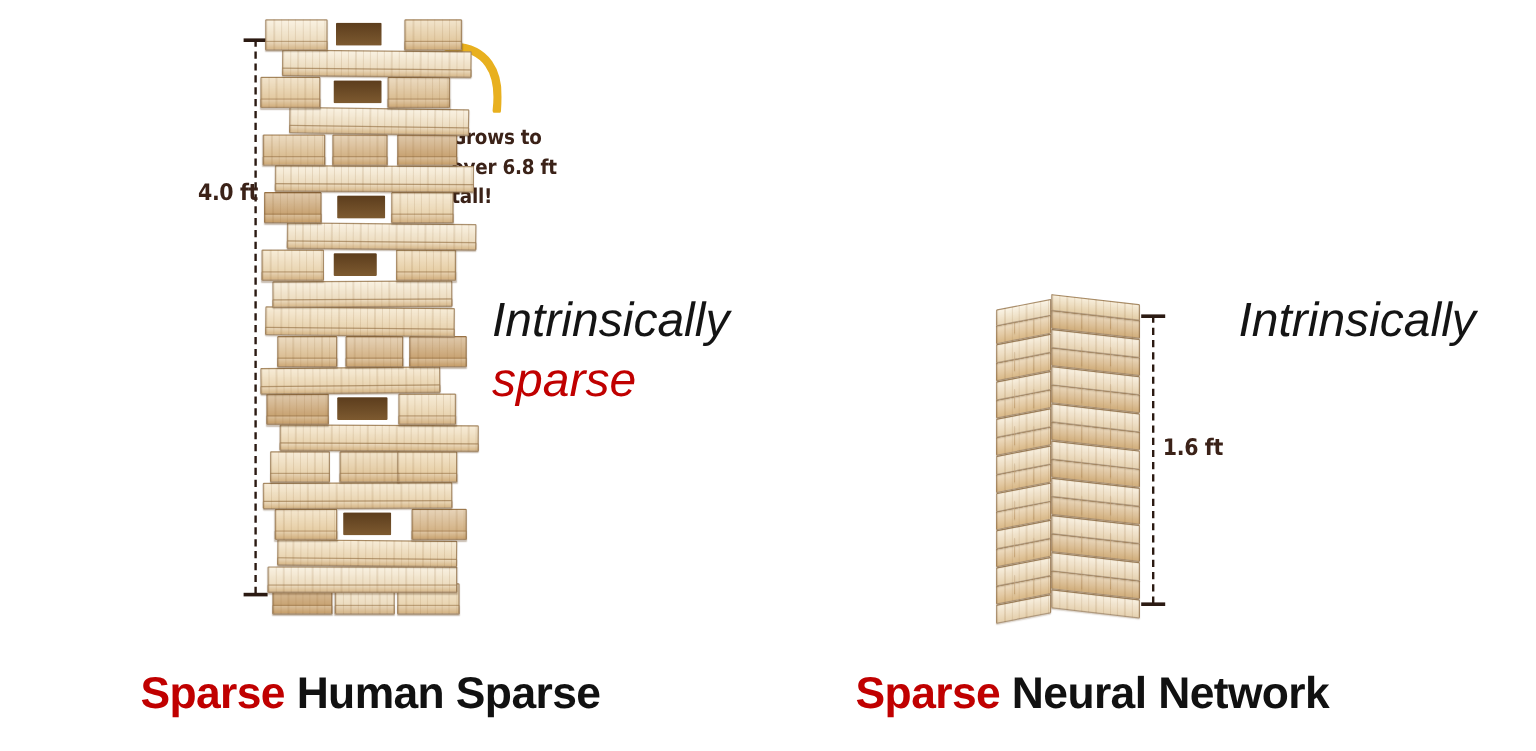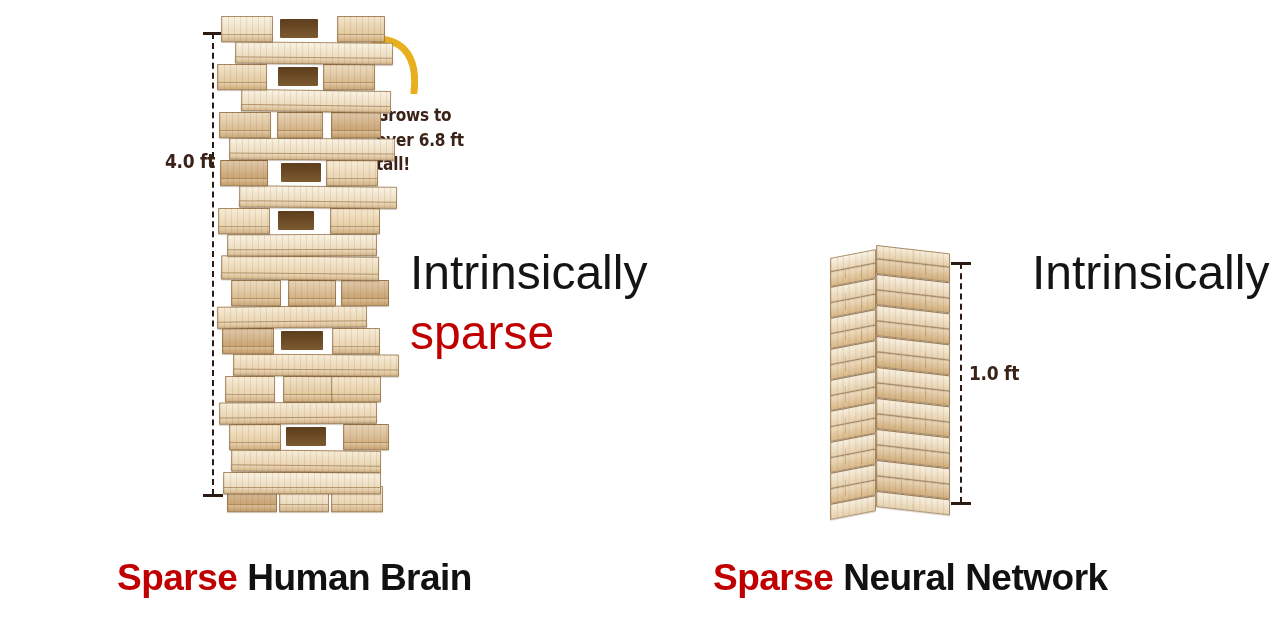--- a/index.html
+++ b/index.html
@@ -34,21 +34,22 @@
     color:#3b2218;
     font-size:17px;
     line-height:1.45;
     letter-spacing:-0.2px;
     white-space:pre-line;
   }
 
   
   .callout{
     position:absolute;
-    font-size:48px;
+    font-style:italic;
+    font-size:40px;
     line-height:1.24;
     white-space:nowrap;
   }
   .callout .l1{color:#141414;display:block;}
   .callout .l2{display:block;}
 
   
   .caption{
     position:absolute;
     font-weight:bold;
@@ -188,21 +189,21 @@
   <div class="annot" style="left:376px;top:103px;">Grows to
 over 6.8 ft
 tall!</div>
 
   <div class="callout" style="left:410px;top:243px;">
     <span class="l1">Intrinsically</span>
     <span class="l2" style="color:#c00000;">sparse</span>
   </div>
 
   <div class="caption" style="left:117px;top:557px;">
-    <span class="hi">Sparse</span><span class="rest"> Human Brain</span>
+    <span class="hi">Sparse</span><span class="rest"> Human Sparse</span>
   </div>
 
   <div class="tower" id="denseTower" style="left:830px;top:258px;width:125px;height:252px;">
       <div class="blk" style="left: 0px; top: 4px; width: 46px; height: 15.5px; z-index: 50; transform: skewY(-11deg); transform-origin: right bottom; background-color: rgb(227, 197, 150);"></div>
       <div class="blk" style="left: 15.3333px; top: 4px; width: 1px; height: 15.5px; z-index: 51; background-color: rgb(185, 143, 87); border: 0px; opacity: 0.55; transform: skewY(-11deg); transform-origin: right bottom;"></div>
       <div class="blk" style="left: 30.6667px; top: 4px; width: 1px; height: 15.5px; z-index: 51; background-color: rgb(185, 143, 87); border: 0px; opacity: 0.55; transform: skewY(-11deg); transform-origin: right bottom;"></div>
       <div class="blk" style="left: 46px; top: 0px; width: 74px; height: 15.5px; z-index: 50; transform: skewY(6.5deg); transform-origin: left top; background-color: rgb(217, 184, 135);"></div>
       <div class="blk" style="left: 70.6667px; top: 0px; width: 1px; height: 15.5px; z-index: 51; background-color: rgb(185, 143, 87); border: 0px; opacity: 0.55; transform: skewY(6.5deg); transform-origin: left top;"></div>
       <div class="blk" style="left: 95.3333px; top: 0px; width: 1px; height: 15.5px; z-index: 51; background-color: rgb(185, 143, 87); border: 0px; opacity: 0.55; transform: skewY(6.5deg); transform-origin: left top;"></div>
       <div class="blk" style="left: 0px; top: 19.5px; width: 46px; height: 15.5px; z-index: 49; transform: skewY(-11deg); transform-origin: right bottom; background-color: rgb(242, 226, 196);"></div>
@@ -265,21 +266,21 @@
       <div class="blk" style="left: 46px; top: 232.5px; width: 74px; height: 15.5px; z-index: 35; transform: skewY(6.5deg); transform-origin: left top; background-color: rgb(243, 228, 200);"></div>
       <div class="blk" style="left: 0px; top: -9px; width: 46px; height: 14px; z-index: 60; background-color: rgb(246, 234, 208); transform: skewY(-11deg); transform-origin: right bottom;"></div>
       <div class="blk" style="left: 46px; top: -13px; width: 74px; height: 14px; z-index: 60; background-color: rgb(240, 223, 188); transform: skewY(6.5deg); transform-origin: left top;"></div>
     </div>
 
   <div>
     <div class="dimcap" style="left:951px;top:262px;width:20px;"></div>
     <div class="dimline" style="left:960px;top:263px;height:240px;"></div>
     <div class="dimcap" style="left:951px;top:502px;width:20px;"></div>
   </div>
-  <div class="dimlabel" style="left:969px;top:362px;">1.0 ft</div>
+  <div class="dimlabel" style="left:969px;top:362px;">1.6 ft</div>
 
   <div class="callout" style="left:1032px;top:243px;">
     <span class="l1">Intrinsically</span>
   </div>
 
   <div class="caption" style="left:713px;top:557px;">
     <span class="hi">Sparse</span><span class="rest"> Neural Network</span>
   </div>
 
 </div>

